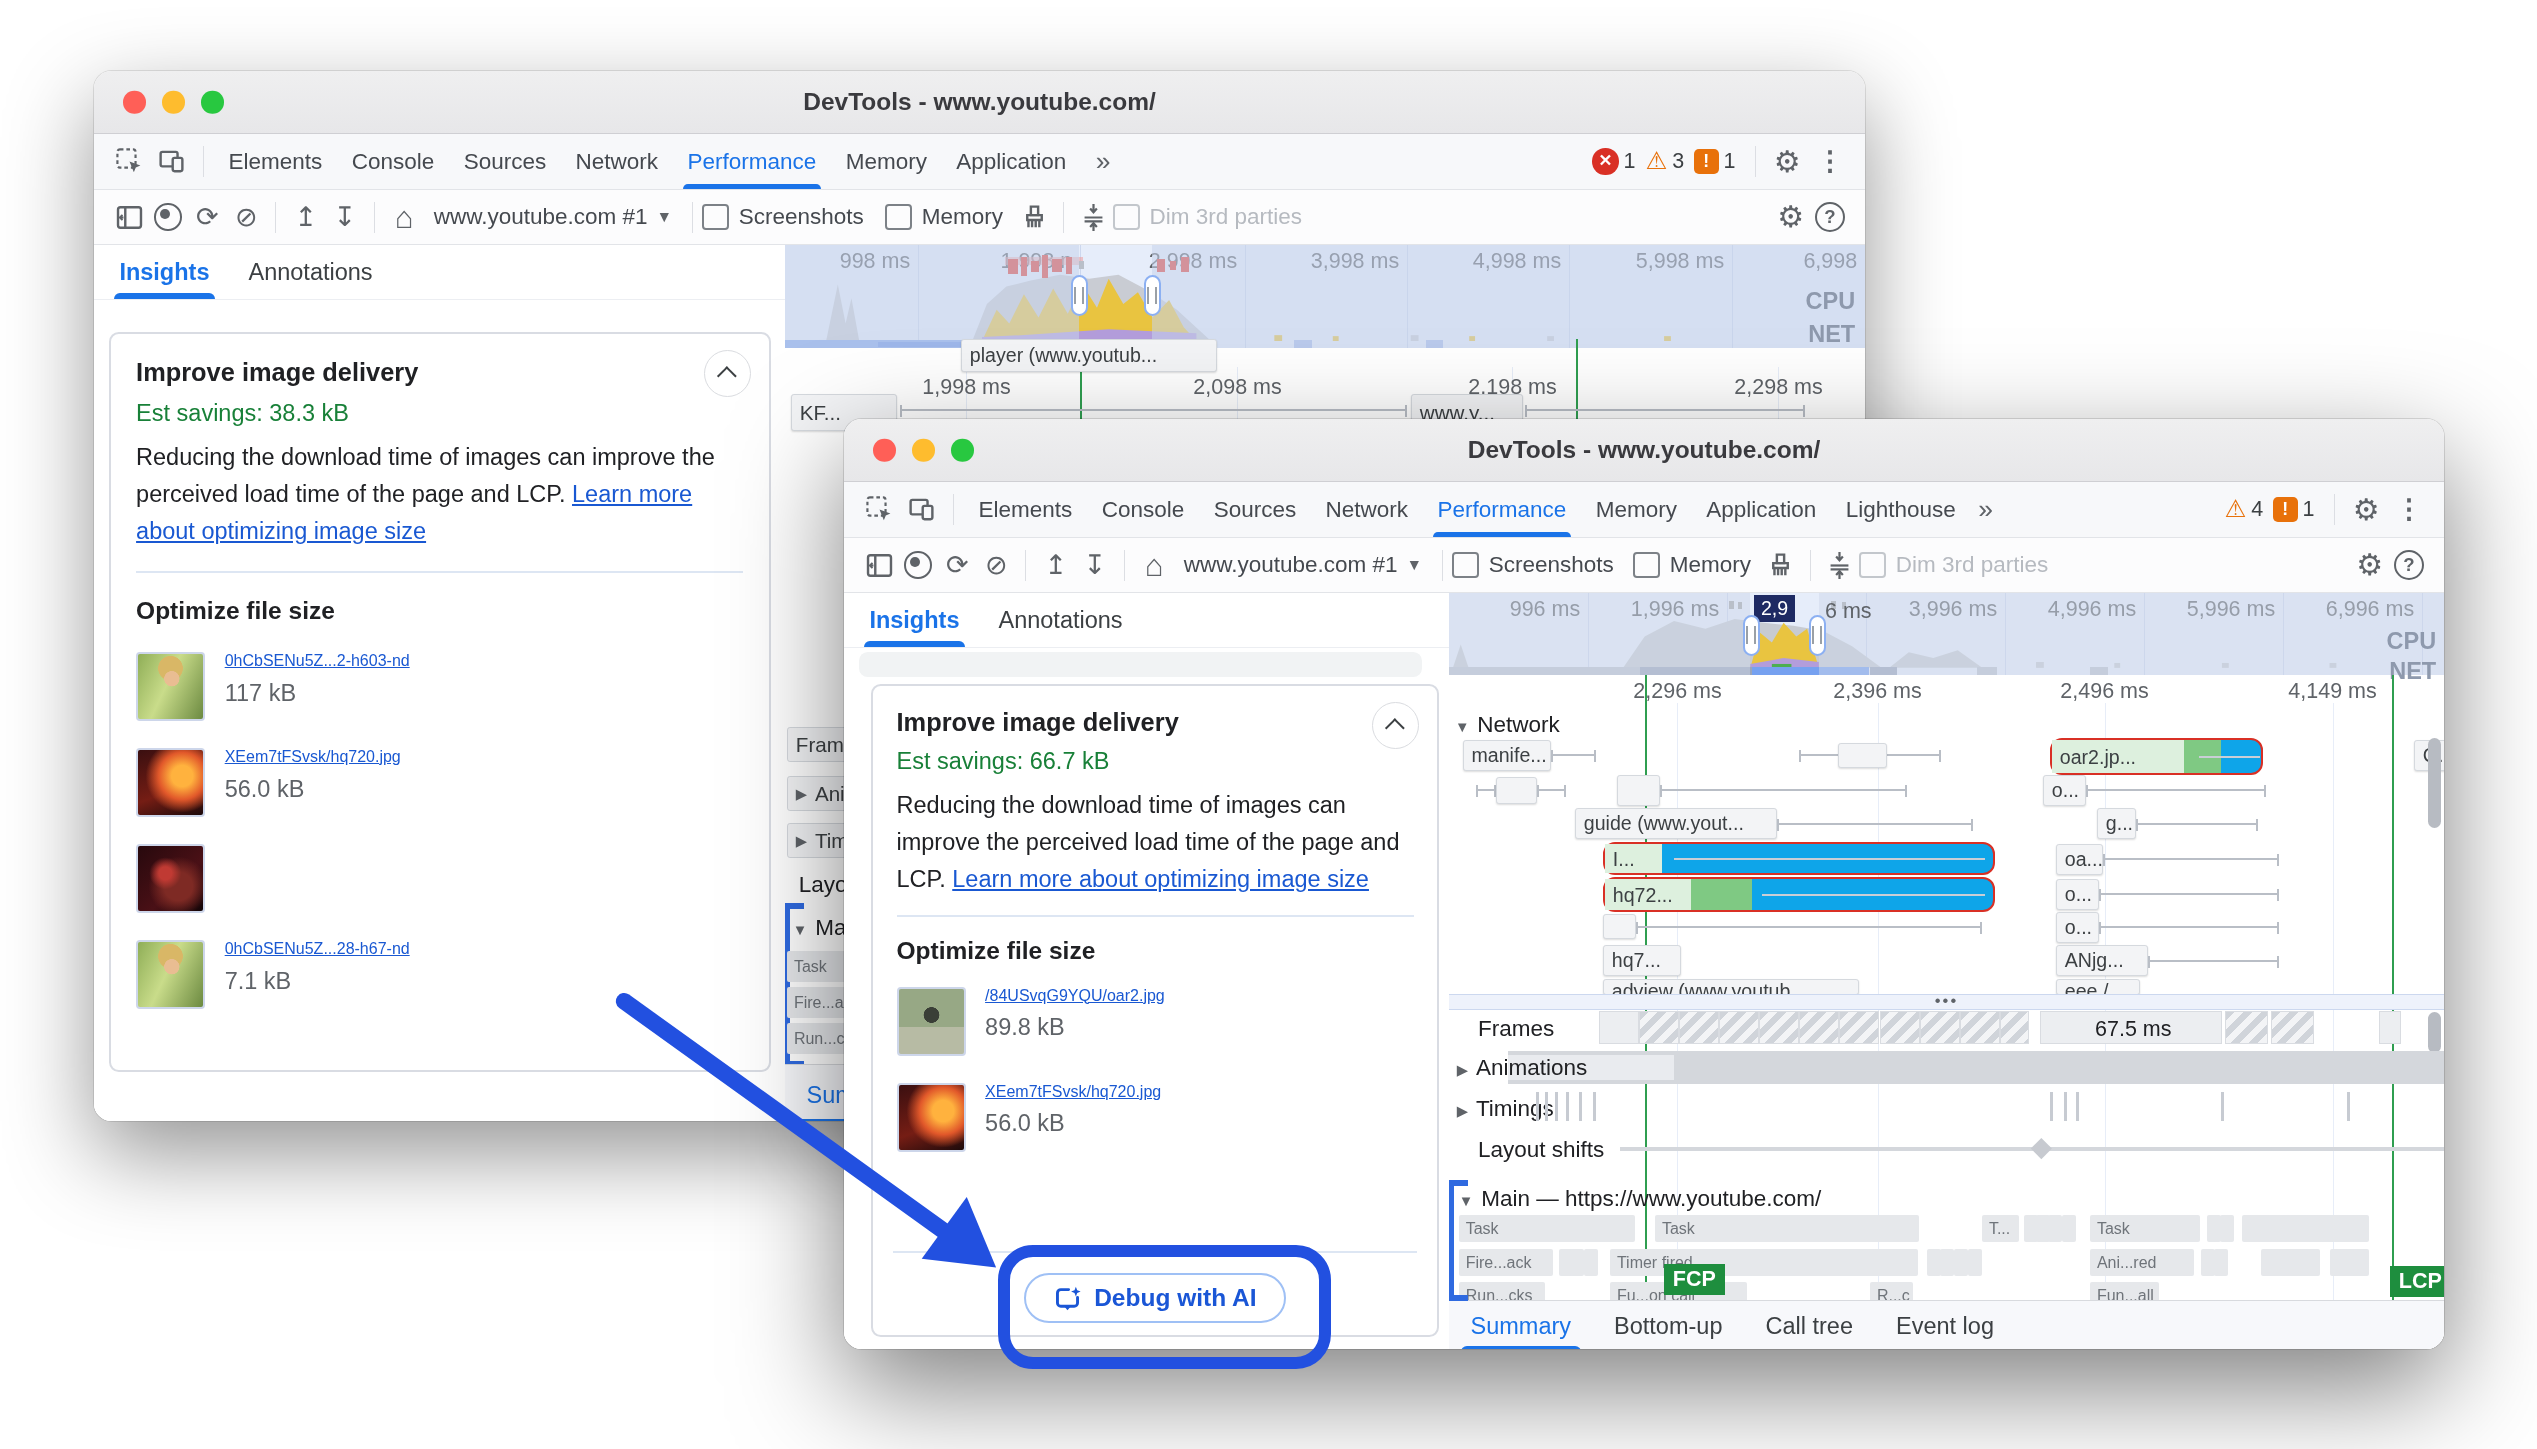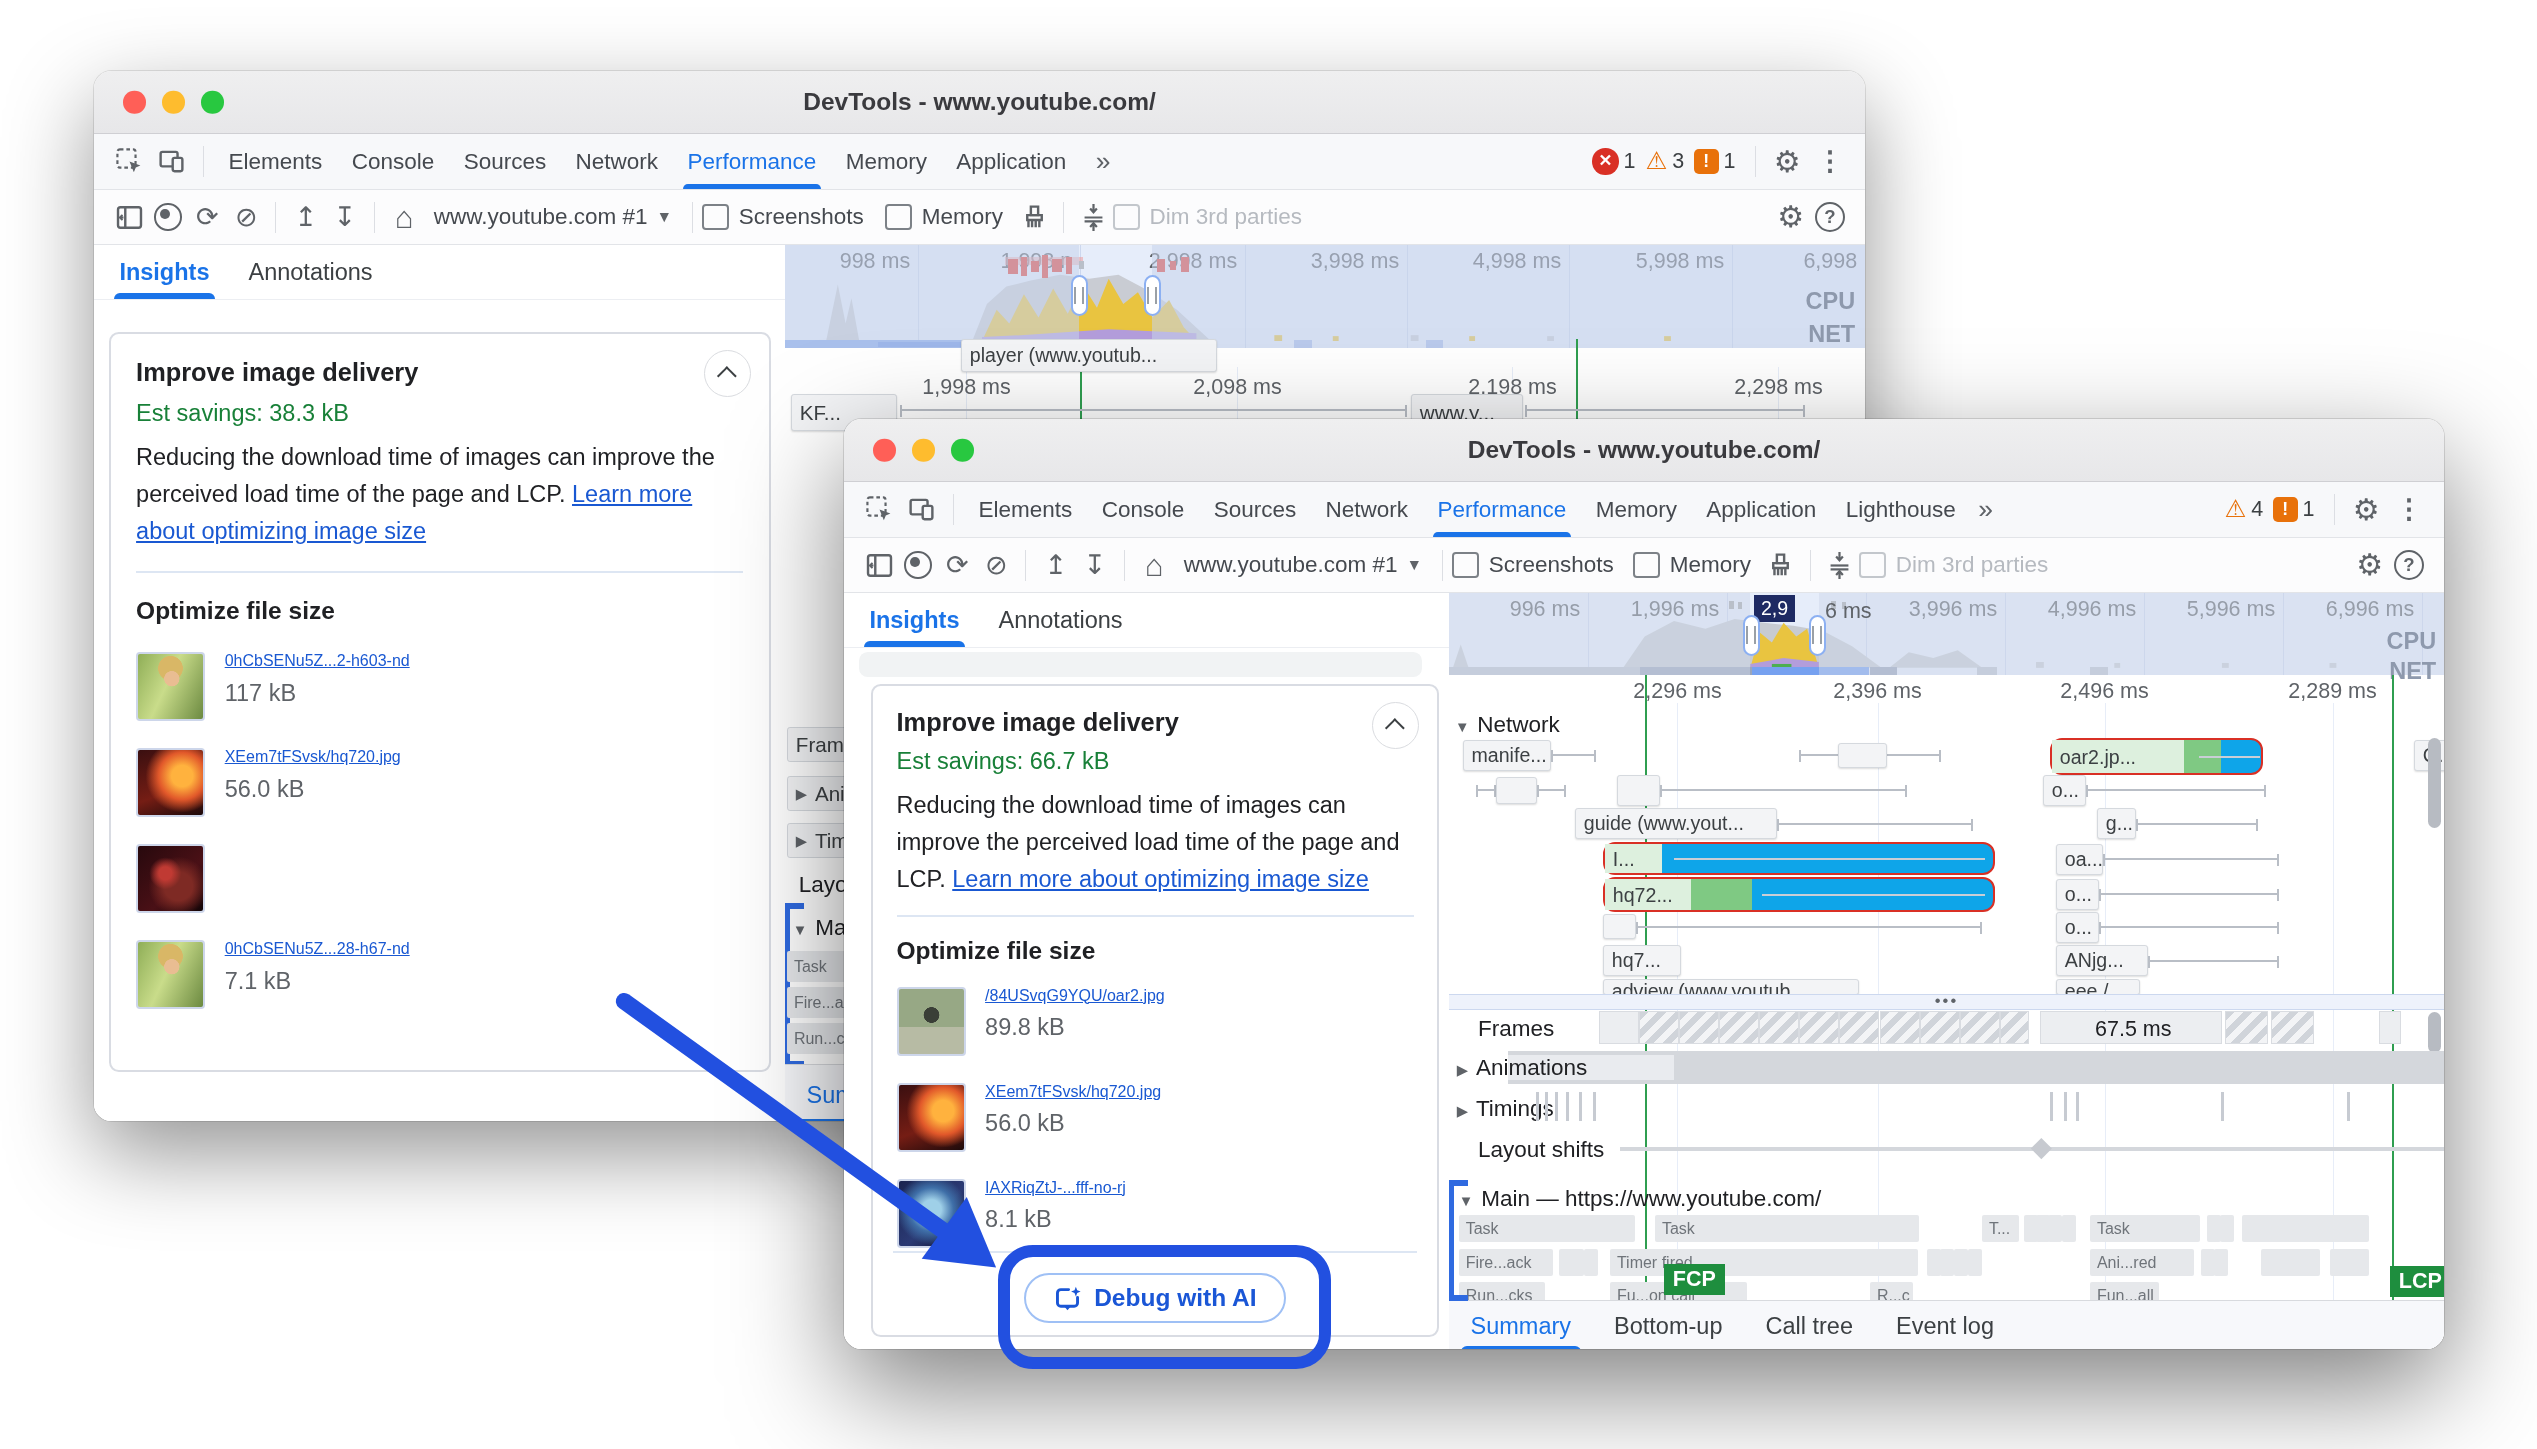--- a/index.html
+++ b/index.html
@@ -462,27 +462,20 @@
               <div class="fsize">89.8 kB</div>
             </span>
         </div>
         <div class="frow">
           <span class="thumb t-fire"></span>
           <span>
               <div class="fname"><span class="flink">XEem7tFSvsk/hq720.jpg</span></div>
               <div class="fsize">56.0 kB</div>
             </span>
         </div>
-        <div class="frow">
-          <span class="thumb t-space"></span>
-          <span>
-              <div class="fname"><span class="flink">IAXRiqZtJ-...fff-no-rj</span></div>
-              <div class="fsize">8.1 kB</div>
-            </span>
-        </div>
         <div class="debug-div"></div>
         <div class="debug-row">
           <button class="debug-btn">
             <span style="display:inline-flex;">
                 <svg width="29" height="29" viewBox="0 0 26 26">
                   <path d="M14 5 H7 a3 3 0 0 0 -3 3 v9 a3 3 0 0 0 3 3 h12 a3 3 0 0 0 3 -3 v-5" fill="none" stroke="#1a56d6" stroke-width="2.6" stroke-linecap="round"></path>
                   <path d="M20.5 2.5 l1.2 3.1 3.1 1.2 -3.1 1.2 -1.2 3.1 -1.2 -3.1 -3.1 -1.2 3.1 -1.2 z" fill="#1a56d6"></path>
                   <path d="M10 20 l3 3.5 3 -3.5 z" fill="#1a56d6"></path>
                 </svg>
               </span>
@@ -548,21 +541,21 @@
 
       <div class="vline" style="left:228px;top:110px;height:597px;"></div>
       <div class="vline" style="left:429px;top:110px;height:597px;"></div>
       <div class="vline" style="left:656px;top:110px;height:597px;"></div>
       <div class="vline" style="left:884px;top:110px;height:597px;"></div>
       <div class="gline" style="left:196px;top:82px;height:626px;"></div>
       <div class="gline" style="left:943px;top:82px;height:626px;"></div>
       <span class="rtick" style="left:160px;top:86px;width:137px;">2,296 ms</span>
       <span class="rtick" style="left:360px;top:86px;width:137px;">2,396 ms</span>
       <span class="rtick" style="left:587px;top:86px;width:137px;">2,496 ms</span>
-      <span class="rtick" style="left:815px;top:86px;width:137px;">2,289 ms</span>
+      <span class="rtick" style="left:815px;top:86px;width:137px;">4,149 ms</span>
 
       <div class="trk" style="left:5.9px;top:119px;"><span class="tri">▼</span><span>Network</span></div>
       <div class="chip" style="left:13.7px;top:147px;width:88px;">manife...</div>
       <div class="wh" style="left:102px;top:161px;width:45px;"></div>
       <div class="wh" style="left:350px;top:161px;width:142px;"></div>
       <div class="chip" style="left:389px;top:150px;width:49px;height:25.4px;"></div>
       <div class="rbar" style="left:601px;top:145px;width:213px;height:37px;">
         <span class="lg" style="left:0;width:132px;"></span>
           <span class="dg" style="left:132px;width:37px;"></span>
         <span class="grayline" style="left:147px;top:15.7px;width:61px;"></span>

